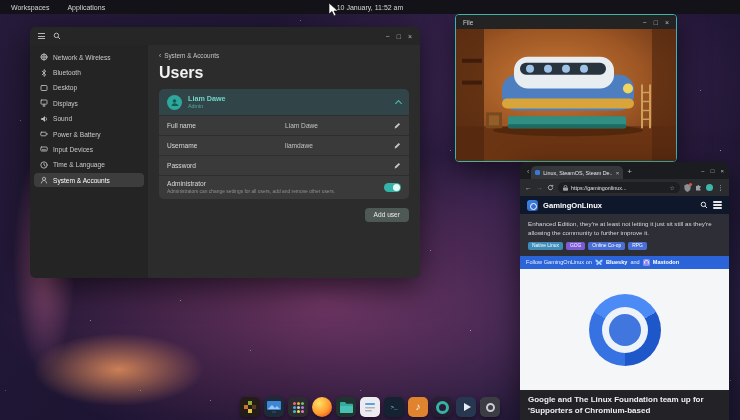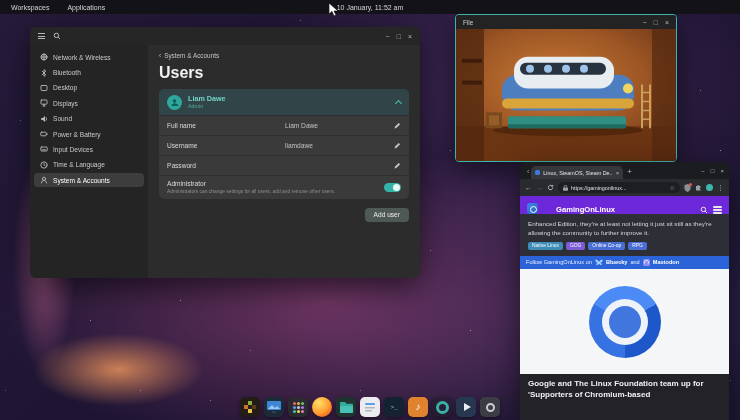--- a/index.html
+++ b/index.html
@@ -86,38 +86,38 @@
   .b-toolbar{height:17px;background:#2a2b2e;display:flex;align-items:center;gap:4px;padding:0 5px}
   .nav{font-size:7px;color:#c3c7cc;line-height:1}
   .nav.dim{color:#6a6e74}
   .omnibox{flex:1;height:11px;background:#1d1e21;border-radius:6px;display:flex;align-items:center;gap:3px;padding:0 5px;min-width:0}
   .url{font-size:5.4px;color:#dfe2e7;white-space:nowrap;overflow:hidden;flex:1}
   .star{font-size:6px;color:#9aa0a6}
   .shield-wrap{position:relative;display:flex}
   .shield-wrap em{position:absolute;right:-1px;top:-1px;width:3px;height:3px;border-radius:50%;background:#e05646}
   .avatar-mini{width:7px;height:7px;border-radius:50%;background:#3cb8ab;flex:0 0 auto}
   .b-page{height:calc(100% - 34px);background:#2e2f36;overflow:hidden;display:flex;flex-direction:column}
-  .gol-header{height:18px;background:#6d28d9;display:flex;align-items:flex-end;gap:18px;padding:0 7px;flex:0 0 auto}
+  .gol-header{height:18px;background:#0f172a;display:flex;align-items:center;gap:5px;padding:0 7px;flex:0 0 auto}
   .gol-logo{width:11px;height:11px;border-radius:3px;background:linear-gradient(135deg,#3f86e8,#2b5fc4);position:relative}
   .gol-logo::after{content:"";position:absolute;left:3px;top:3px;width:5px;height:5px;border-radius:50%;border:1.3px solid #fff}
   .gol-name{font-size:7.6px;font-weight:bold;color:#fff}
   .gol-right{margin-left:auto;display:flex;align-items:center;gap:5px}
   .gol-burger{display:flex;flex-direction:column;gap:1.6px;width:9px}
   .gol-burger i{height:1.6px;background:#e8e8e8;border-radius:1px}
   .article{padding:6px 8px 4px;font-size:6.2px;line-height:1.45;color:#d5d7dc;flex:0 0 auto}
   .tags{display:flex;gap:3px;padding:0 8px 6px;flex:0 0 auto}
   .tag{font-size:4.9px;color:#fff;padding:1.5px 4px;border-radius:2px;white-space:nowrap}
   .t0{background:#3e8cb8}.t1{background:#7b5bd6}.t2{background:#4a6fd4}.t3{background:#4a6fd4}
   .follow{height:13px;background:#2b63d9;display:flex;align-items:center;gap:3px;padding:0 6px;font-size:5.6px;color:#e8efff;white-space:nowrap;overflow:hidden;flex:0 0 auto}
   .follow b{color:#fff}
   .hero{flex:1;background:#f4f6f8;display:flex;align-items:center;justify-content:center;min-height:0}
   .chromium{width:72px;height:72px;border-radius:50%;background:conic-gradient(from -60deg,#4c8bf5 0 120deg,#1e57c9 0 240deg,#3672e2 0 360deg);display:flex;align-items:center;justify-content:center}
   .chr-ring{width:46px;height:46px;border-radius:50%;background:#eef3fa;display:flex;align-items:center;justify-content:center}
   .chr-core{width:32px;height:32px;border-radius:50%;background:#4176df}
-  .headline{background:#232327;padding:5px 8px 20px;font-size:8px;font-weight:bold;color:#eef0f4;line-height:1.3;flex:0 0 auto}
+  .headline{background:#232327;padding:5px 8px 4px;font-size:8px;font-weight:bold;color:#eef0f4;line-height:1.3;flex:0 0 auto}
 
   
   .dock{position:absolute;left:50%;transform:translateX(-50%);bottom:3px;display:flex;gap:4px;z-index:30}
   .dicon{width:20px;height:20px;border-radius:5px;position:relative;display:flex;align-items:center;justify-content:center;overflow:hidden;box-shadow:0 2px 4px rgba(0,0,0,.4)}
   .d-game{background:#241c16}
   .d-screen{background:#1d2a38}
   .d-grid{background:#2b2b31}
   .d-firefox{border-radius:50%;background:radial-gradient(circle at 35% 30%,#ffe066,#ff9a2e 55%,#e8551f 85%)}
   .d-files{background:#20332f}
   .d-notes{background:#ececf0}

